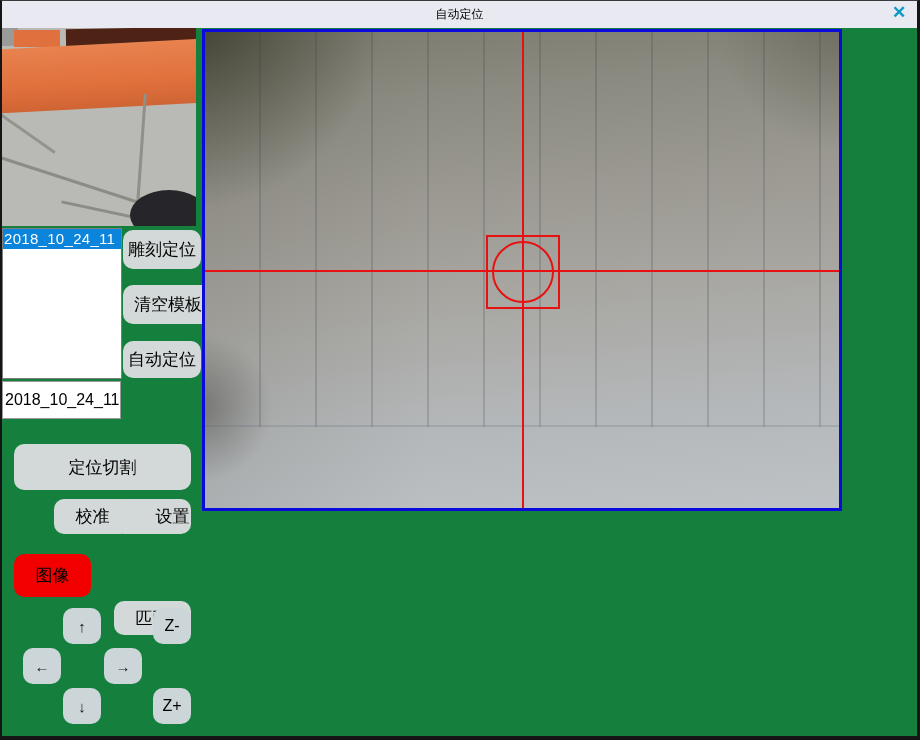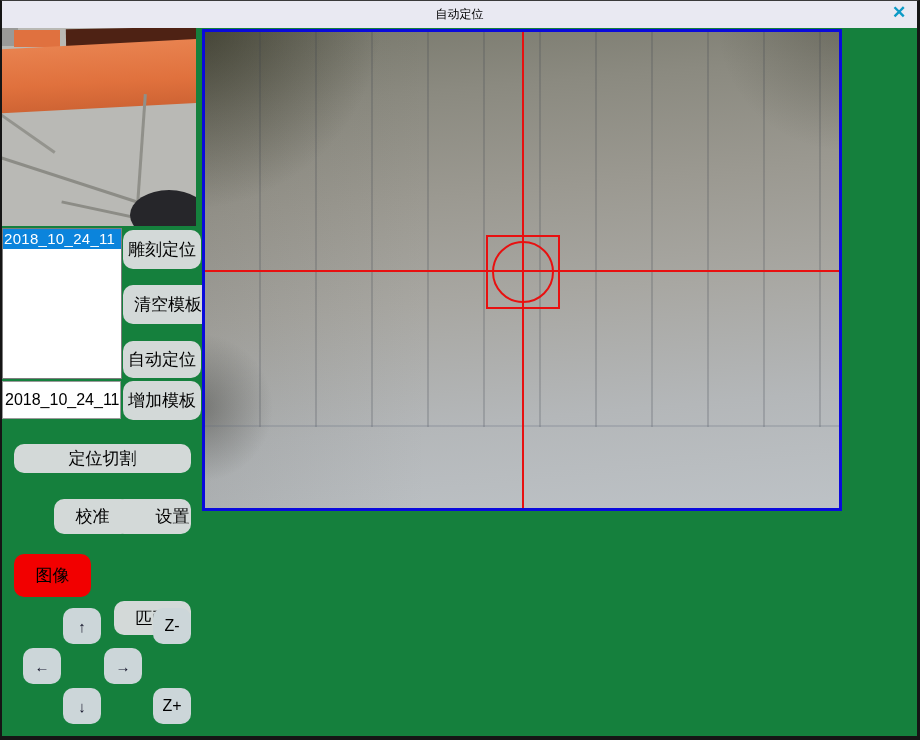--- a/index.html
+++ b/index.html
@@ -47,21 +47,21 @@
                 background:#fff; border:1px solid #9a9a9a; font-size:16px;
                 font-family:"Liberation Sans", sans-serif; color:#000; padding-left:2px; }
 
   .btn { position:absolute; display:flex; align-items:center; justify-content:center;
          background:#d3d9d8; border-radius:10px; color:#000; font-size:17px;
          cursor:pointer; user-select:none; }
   .btn-delete  { left:121px; top:229px; width:78px; height:39px; }
   .btn-clear   { left:121px; top:284px; width:90px; height:39px; }
   .btn-engrave { left:121px; top:340px; width:78px; height:37px; }
   .btn-add     { left:121px; top:380px; width:78px; height:39px; }
-  .btn-poscut  { left:12px;  top:443px; width:177px; height:29px;text-align:right; }
+  .btn-poscut  { left:12px;  top:443px; width:177px; height:46px;text-align:right; }
   .btn-cal     { left:12px;  top:498px; width:77px; height:35px;margin-left:40px; }
   .btn-set     { left:112px; top:498px; width:77px; height:35px;padding-left:40px; }
   .btn-img     { left:12px;  top:553px; width:77px; height:43px; background:#f20000; }
   .btn-match   { left:112px; top:553px; width:77px; height:34px;margin-top:47px; }
 
   .jog { position:absolute; width:38px; height:36px; background:#ccd6d9;
          border-radius:10px; display:flex; align-items:center; justify-content:center;
          font-size:15px; color:#14142a; cursor:pointer; user-select:none; }
   .jog-up     { left:61px;  top:607px; }
   .jog-zminus { left:151px; top:607px; font-size:16px; color:#000; }
@@ -117,21 +117,20 @@
 
   <div class="listbox">
     <div class="list-item-selected">2018_10_24_11</div>
   </div>
 
   <input class="name-input" value="2018_10_24_11" style="">
 
   <div class="btn btn-delete">雕刻定位</div>
   <div class="btn btn-clear">清空模板</div>
   <div class="btn btn-engrave">自动定位</div>
-  <div class="btn btn-add">增加模板</div>
 
   <div class="btn btn-poscut">定位切割</div>
   <div class="btn btn-cal">校准</div>
   <div class="btn btn-set">设置</div>
   <div class="btn btn-img">图像</div>
   <div class="btn btn-match">匹配</div>
 
   <div class="jog jog-up">↑</div>
   <div class="jog jog-zminus">Z-</div>
   <div class="jog jog-left">←</div>

